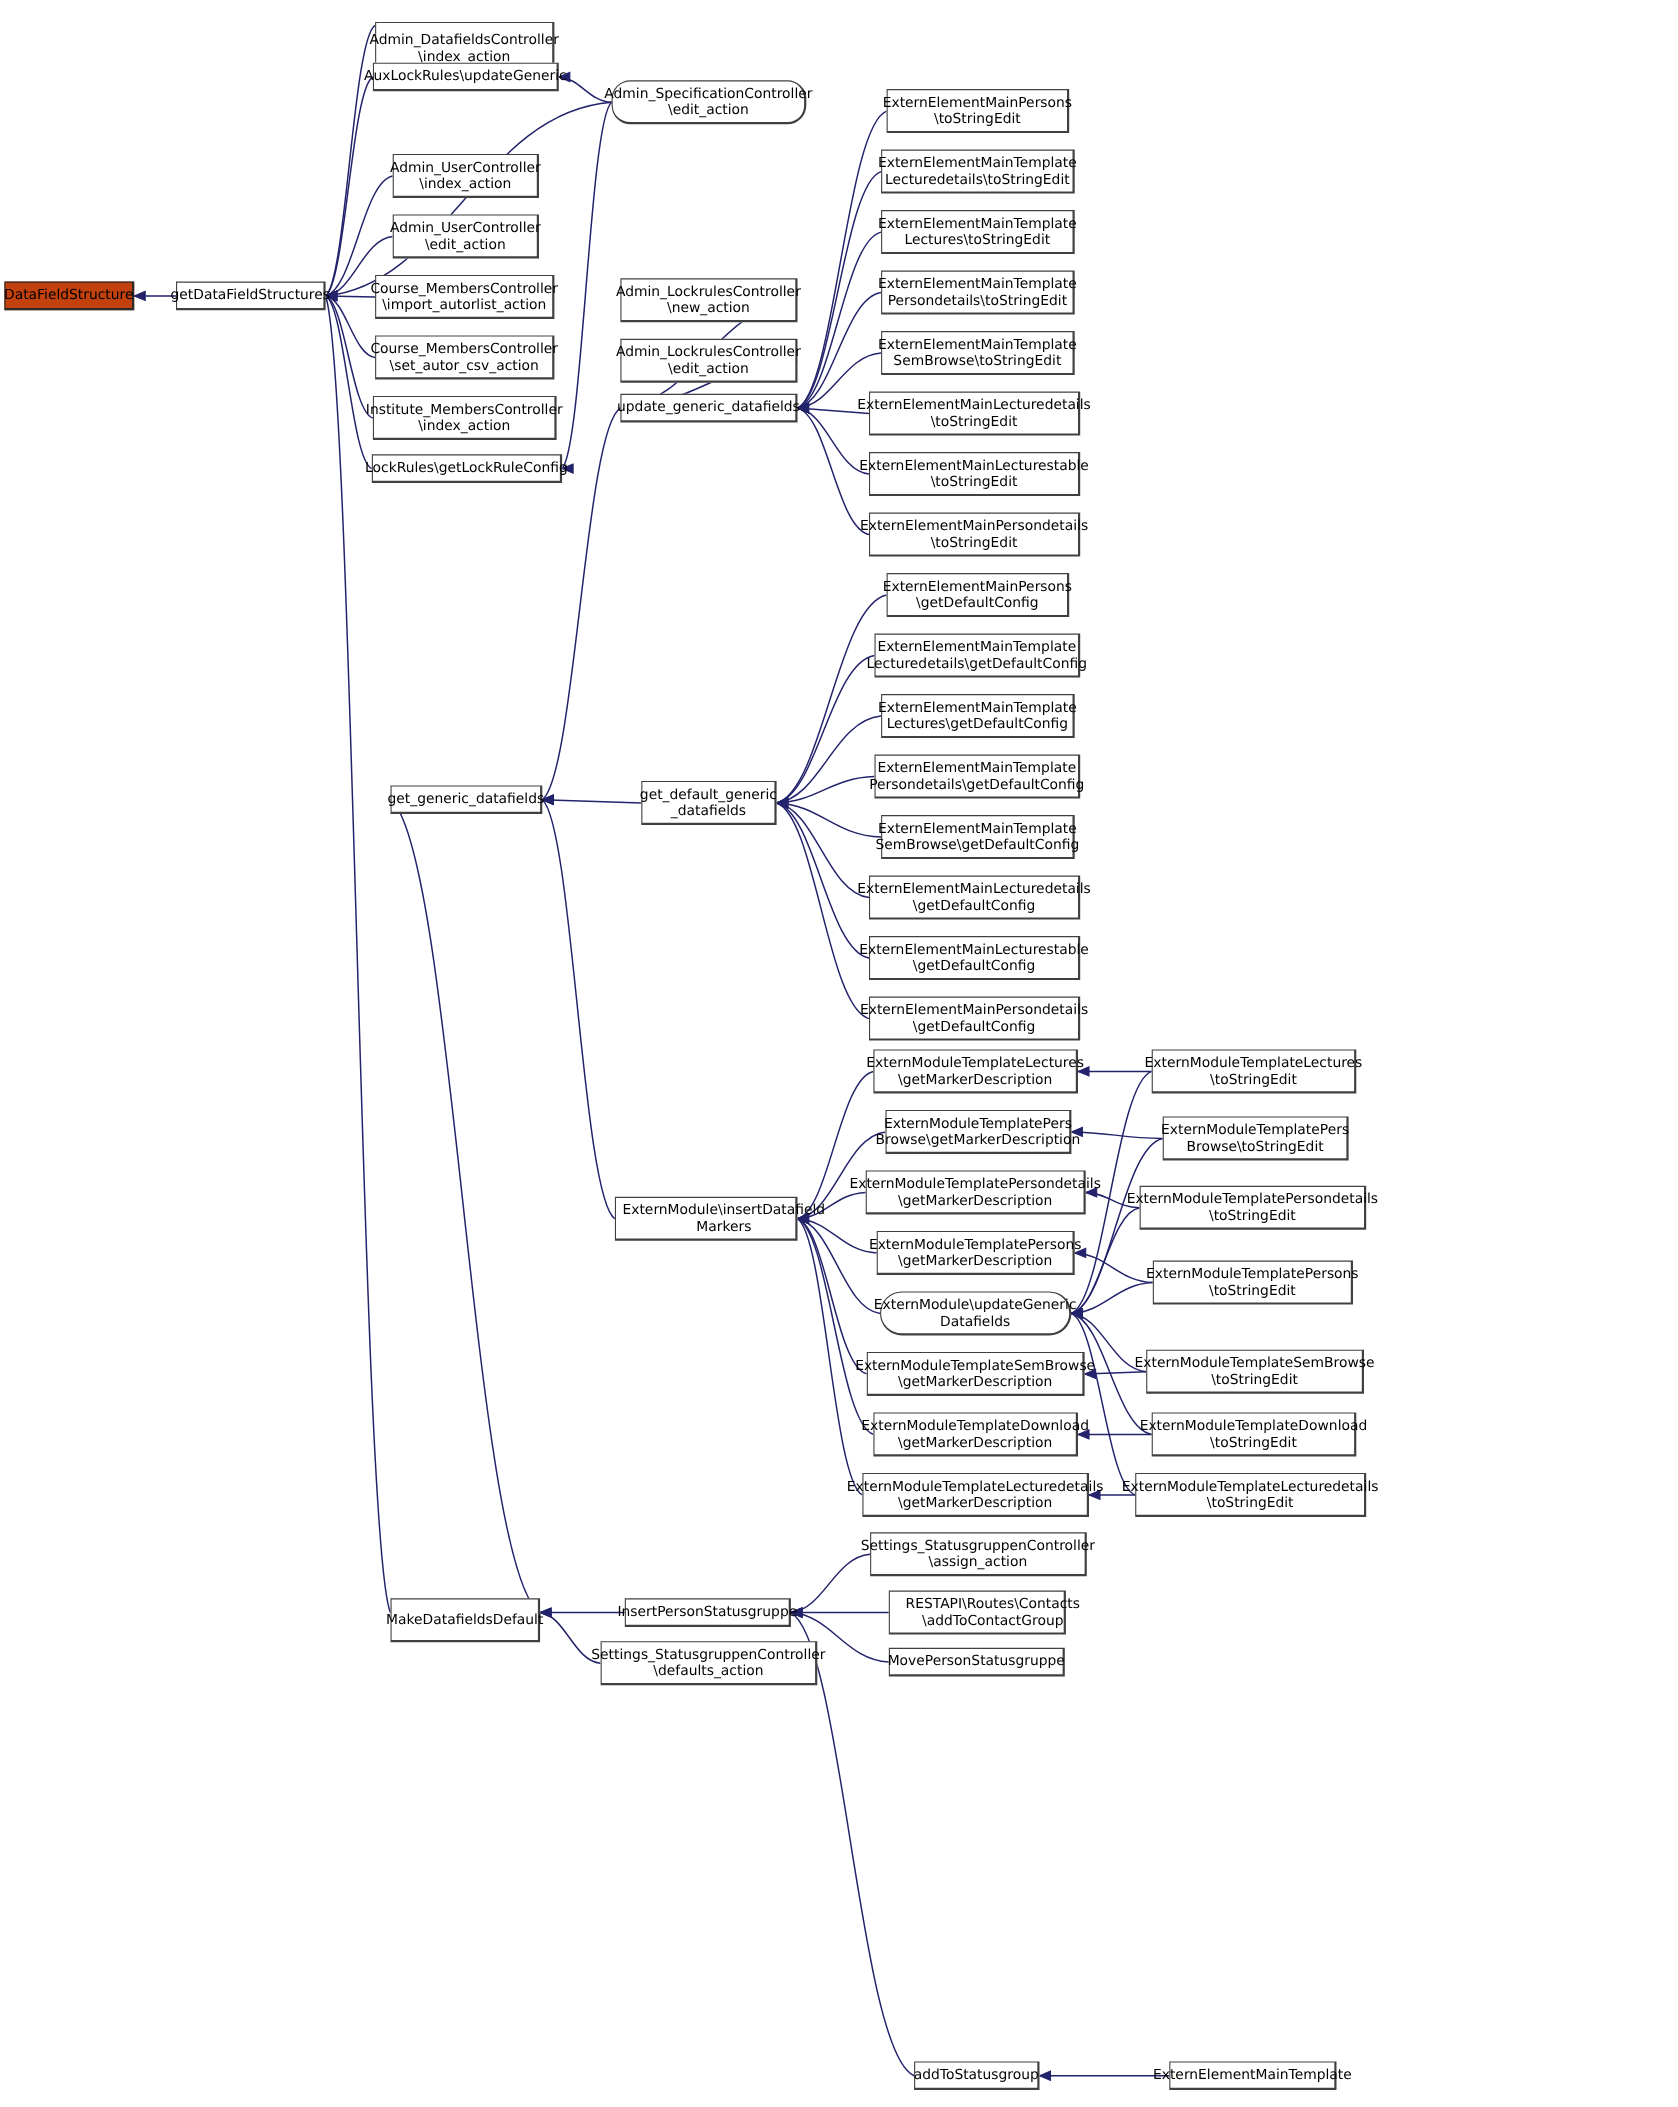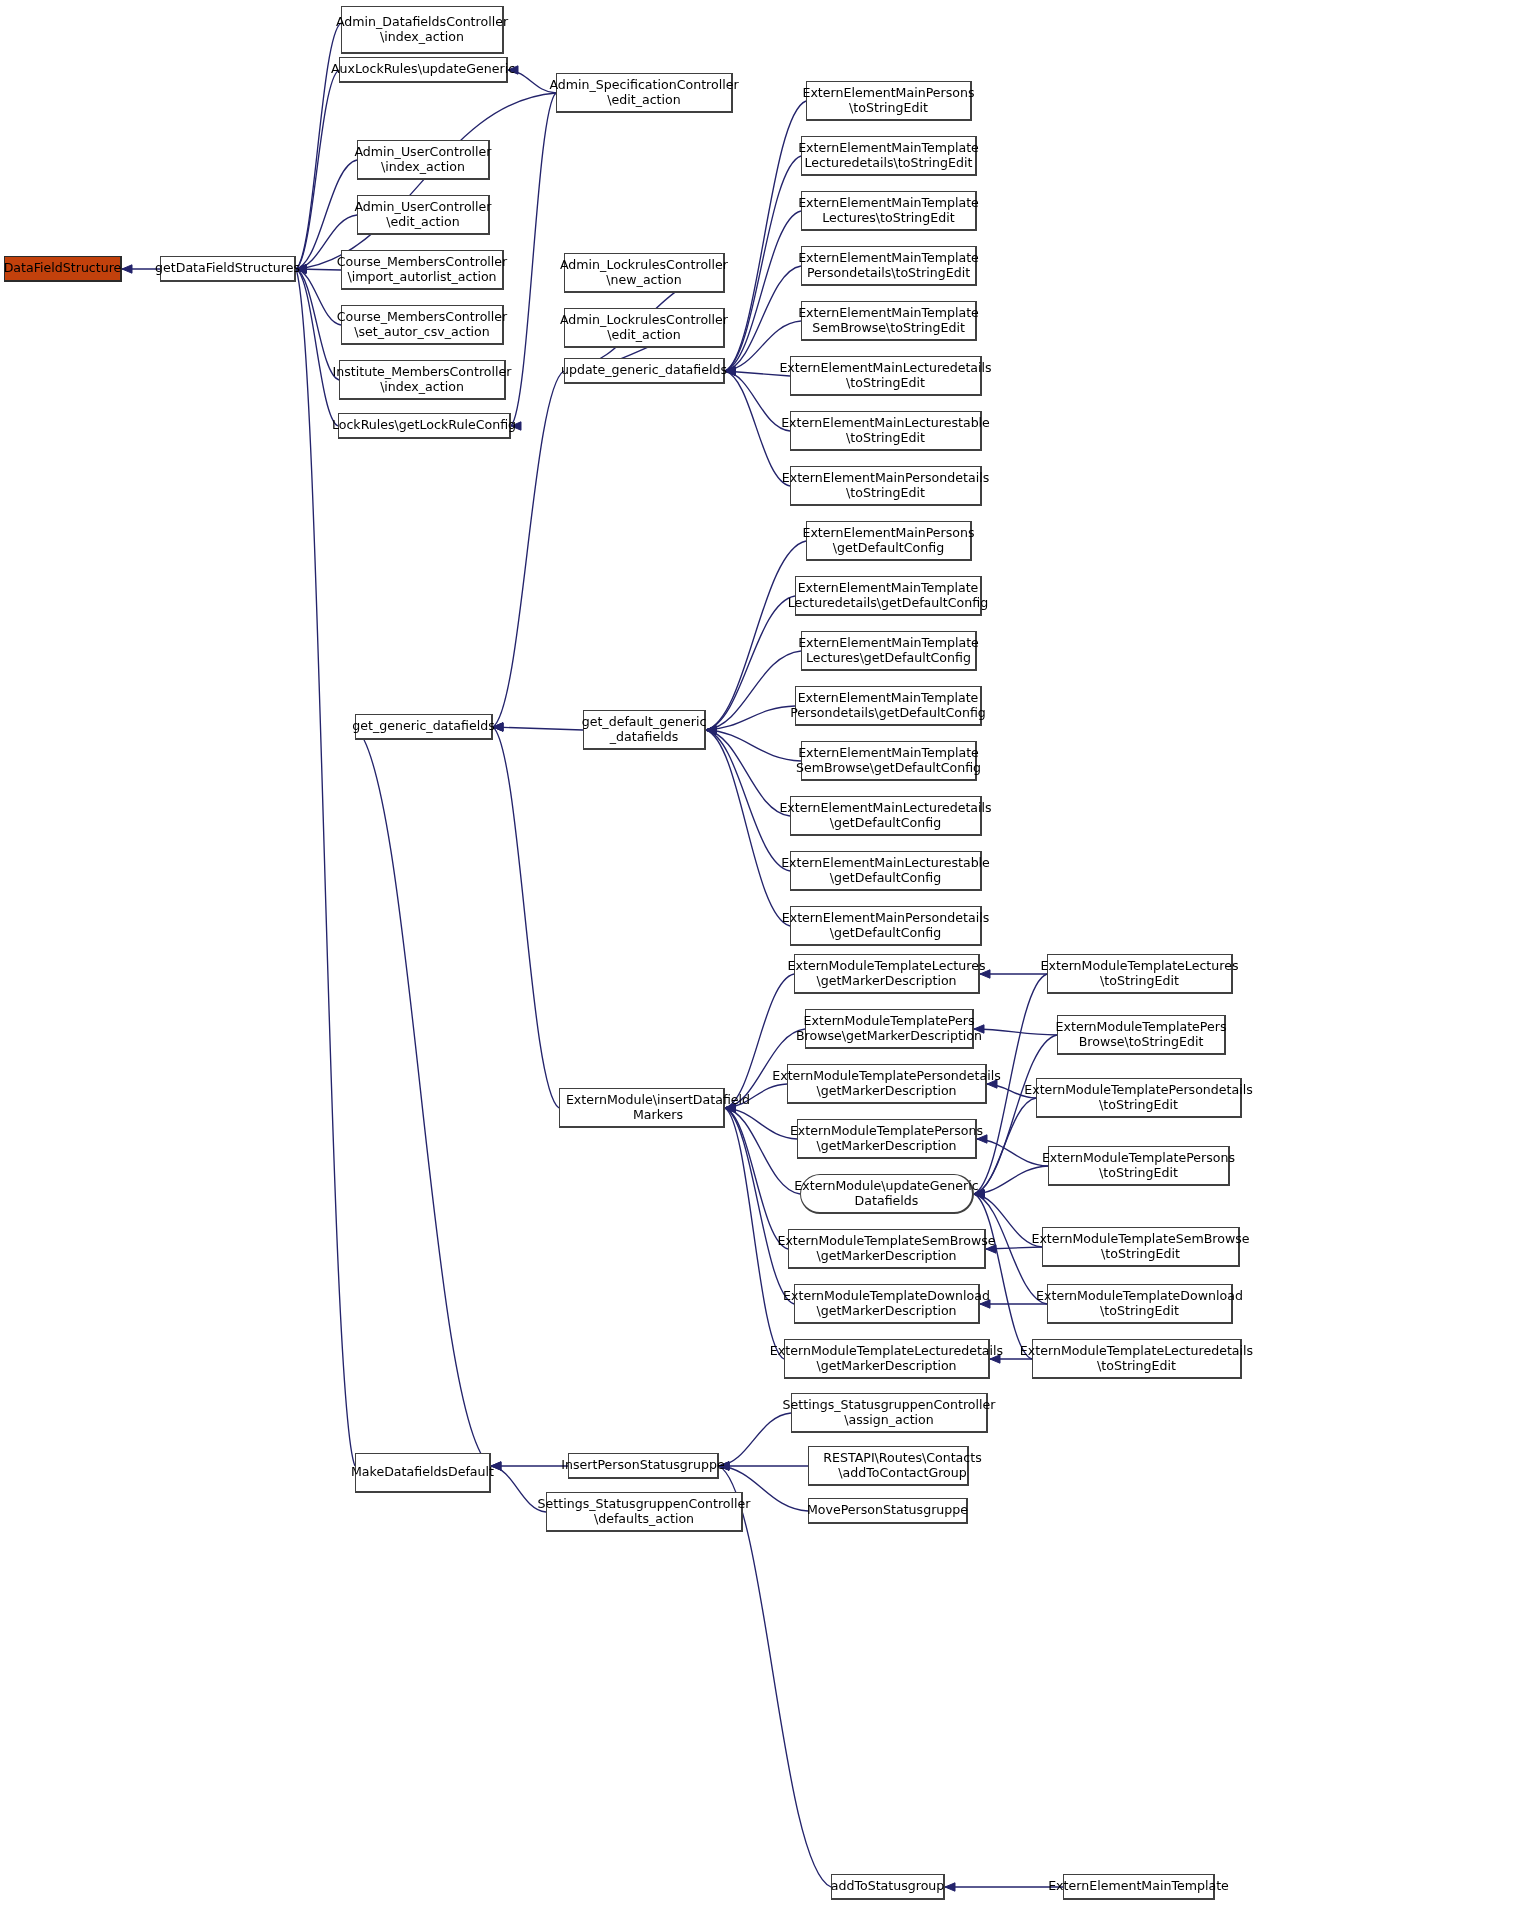--- a/index.html
+++ b/index.html
@@ -146,24 +146,24 @@
       <path d="M831,1887 C780.6,1865.95 766.04,1491.26 719,1466"></path>
       <polygon points="719,1466 729,1461.8 729,1470.2"></polygon>
       <path d="M1063,1887 L945,1887"></path>
       <polygon points="945,1887 955,1882.8 955,1891.2"></polygon>
       <path d="M491,1466 C429.8,1429.05 412.12,771.34 355,727"></path>
       <polygon points="355,727 365,722.8 365,731.2"></polygon>
     </svg>
   <div id="node-layer">
       <div class="node root" style="left: 4px; top: 256px; width: 118px; height: 26px;">DataFieldStructure</div>
       <div class="node" style="left: 160px; top: 256px; width: 136px; height: 26px;">getDataFieldStructures</div>
-      <div class="node" style="left: 341px; top: 6px; width: 163px; height: 48px; text-align: center;">Admin_DatafieldsController
+      <div class="node" style="left: 341px; top: 20px; width: 163px; height: 48px; text-align: center;">Admin_DatafieldsController
 \index_action</div>
       <div class="node" style="left: 339px; top: 57px; width: 169px; height: 26px;">AuxLockRules\updateGeneric</div>
-      <div class="node" style="left: 556px; top: 73px; width: 177px; height: 40px;">Admin_SpecificationController
+      <div class="node" style="left: 556px; top: 73px; width: 177px; height: 40px; border-radius: 17px;">Admin_SpecificationController
 \edit_action</div>
       <div class="node" style="left: 357px; top: 140px; width: 133px; height: 40px;">Admin_UserController
 \index_action</div>
       <div class="node" style="left: 357px; top: 195px; width: 133px; height: 40px;">Admin_UserController
 \edit_action</div>
       <div class="node" style="left: 341px; top: 250px; width: 163px; height: 40px;">Course_MembersController
 \import_autorlist_action</div>
       <div class="node" style="left: 341px; top: 305px; width: 163px; height: 40px;">Course_MembersController
 \set_autor_csv_action</div>
       <div class="node" style="left: 339px; top: 360px; width: 167px; height: 40px;">Institute_MembersController

